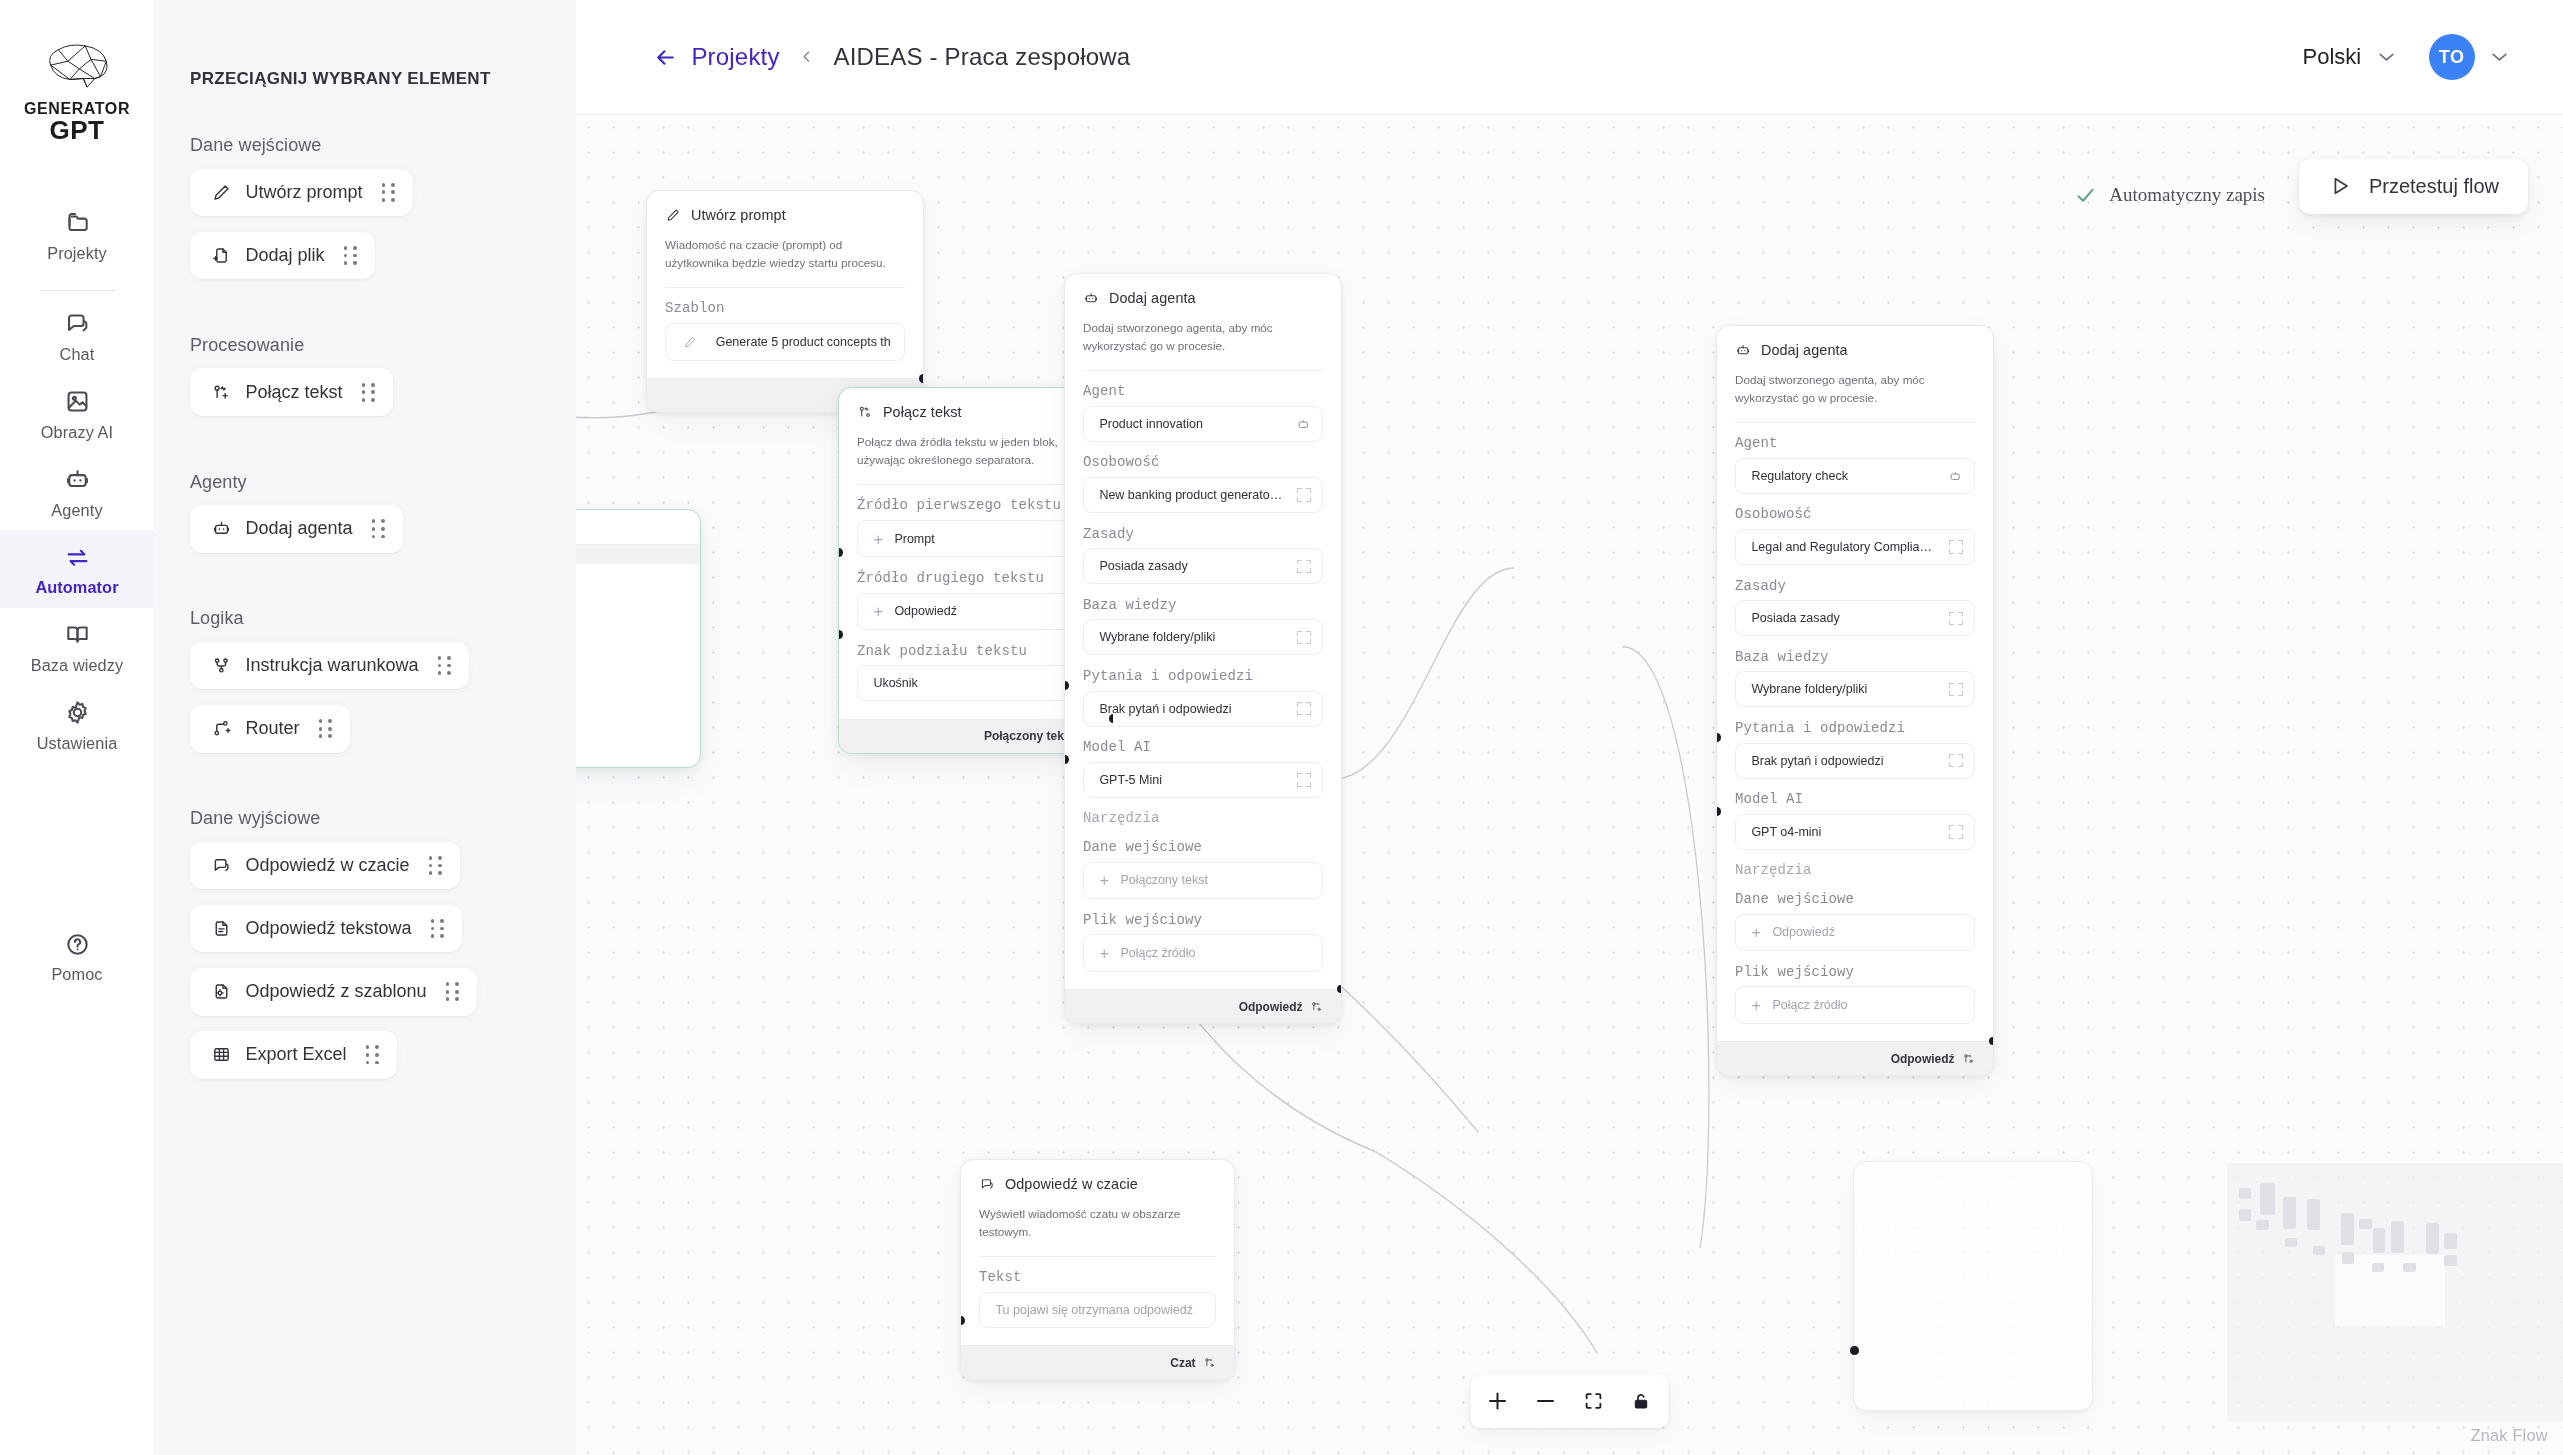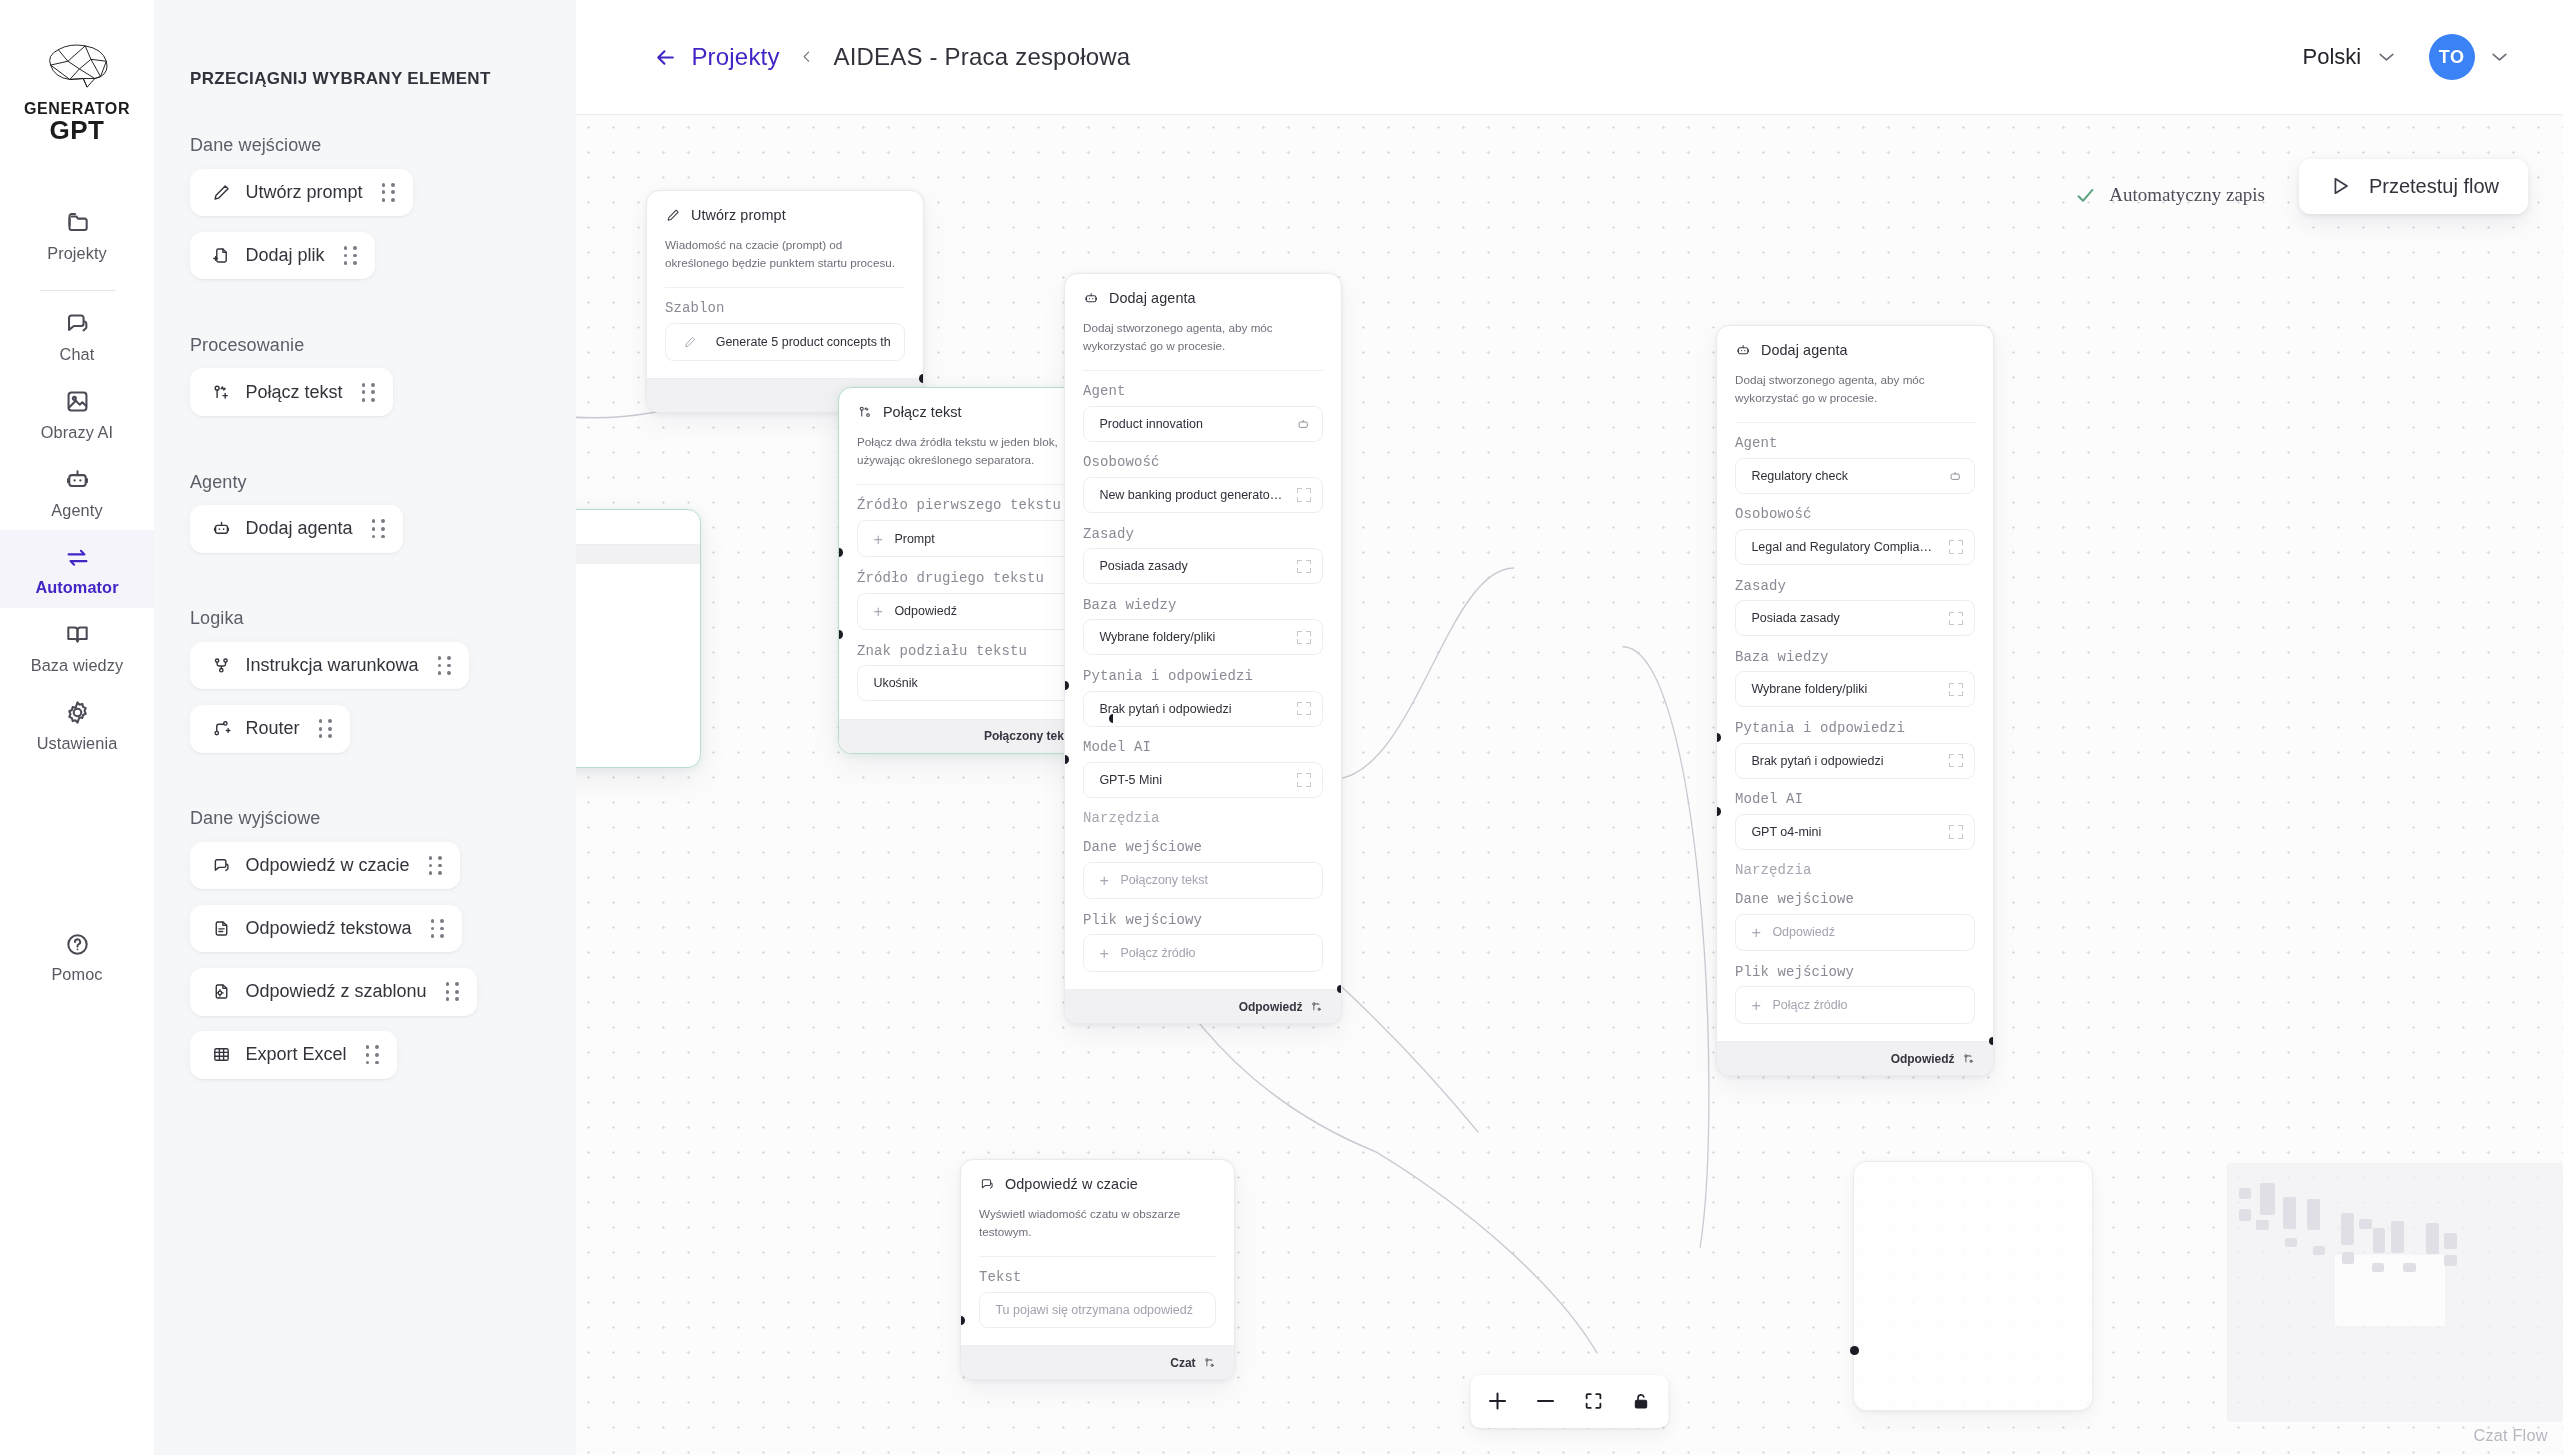--- a/index.html
+++ b/index.html
@@ -501,21 +501,21 @@
       </div>
 
       <div class="node" style="left:70px; top:75px; width:278px;">
         <div class="node-body">
           <div class="node-head">
             <svg width="16.3" height="16.3" viewBox="0 0 24 24">
                 <path d="M16.3 4.6 19.4 7.7 8.6 18.5 4.7 19.4 5.6 15.5z"></path>
               </svg>
             <span class="node-title">Utwórz prompt</span>
           </div>
-          <div class="node-desc">Wiadomość na czacie (prompt) od określonego będzie punktem startu procesu.</div>
+          <div class="node-desc">Wiadomość na czacie (prompt) od użytkownika będzie wiedzy startu procesu.</div>
           <div class="node-hr"></div>
           <div class="fld-label">Szablon</div>
           <div class="tpl-btn">
             <svg width="14.4" height="14.4" viewBox="0 0 24 24">
                 <path d="M16.3 4.6 19.4 7.7 8.6 18.5 4.7 19.4 5.6 15.5z"></path>
               </svg>
             <span class="tpl-txt">Generate 5 product concepts th</span>
           </div>
         </div>
         <div class="node-foot">
@@ -870,17 +870,17 @@
         <div class="mm-node" style="left:132px; top:56px; width:12.5px; height:9.6px;"></div>
         <div class="mm-node" style="left:146px; top:65px; width:11.5px; height:25px;"></div>
         <div class="mm-node" style="left:145px; top:100px; width:11.5px; height:8.6px;"></div>
         <div class="mm-node" style="left:164px; top:58px; width:13.4px; height:32px;"></div>
         <div class="mm-node" style="left:176px; top:100px; width:12.5px; height:8.6px;"></div>
         <div class="mm-node" style="left:199px; top:60px; width:13.4px; height:31px;"></div>
         <div class="mm-node" style="left:217px; top:70px; width:12.5px; height:16.3px;"></div>
         <div class="mm-node" style="left:217px; top:92px; width:12.5px; height:10.6px;"></div>
       </div>
 
-      <div class="rf-attrib">Czat Flow</div>
+      <div class="rf-attrib">Znak Flow</div>
     </div>
   </section>
 </div>
 
 
 </body></html>

